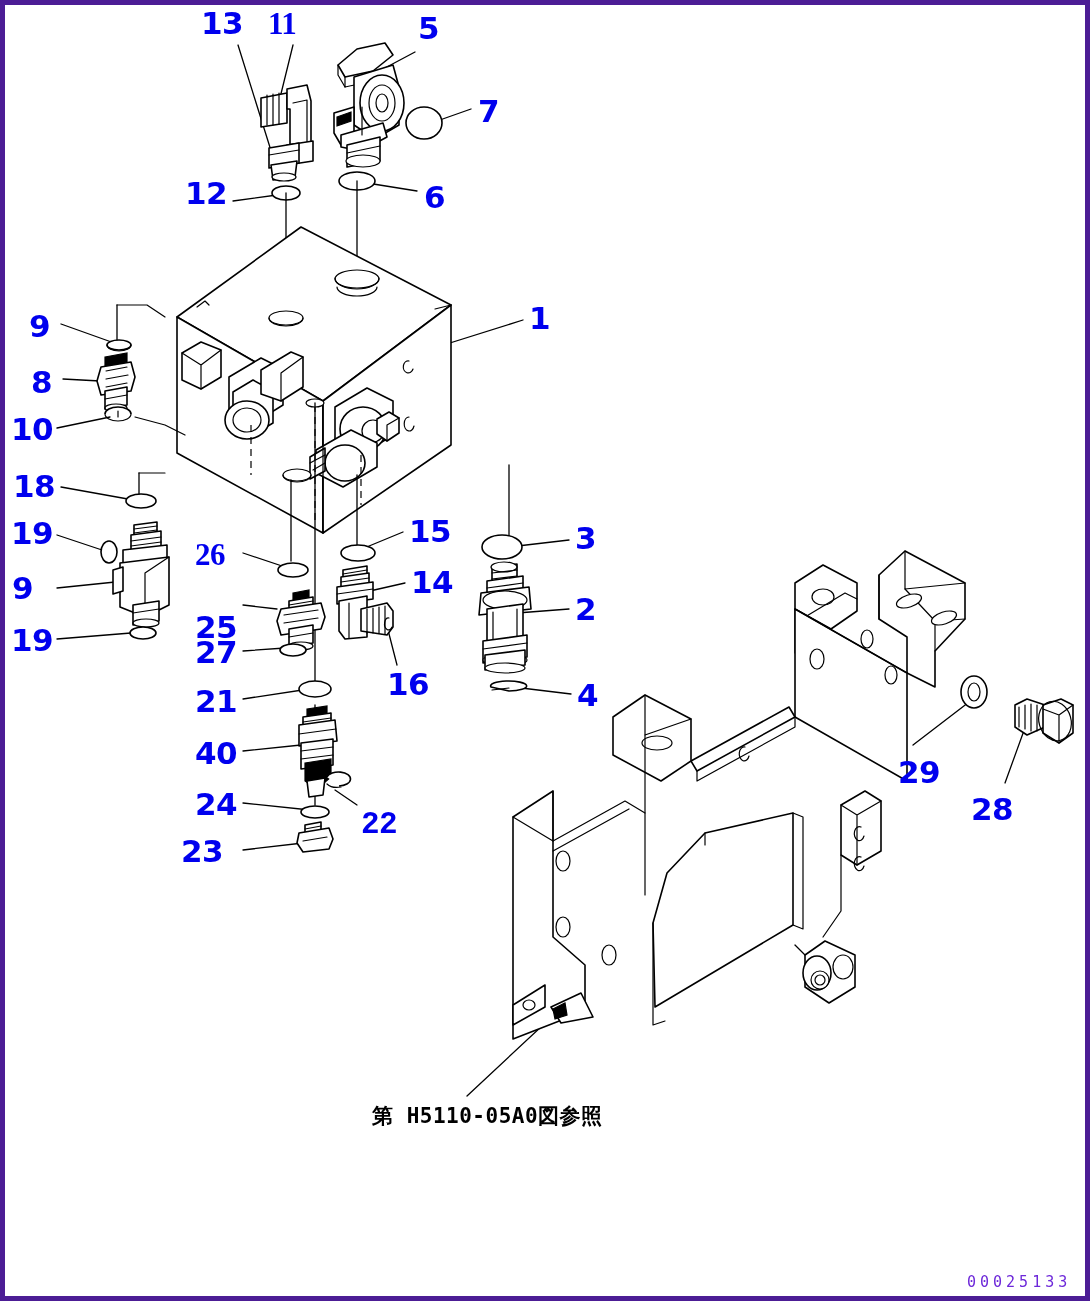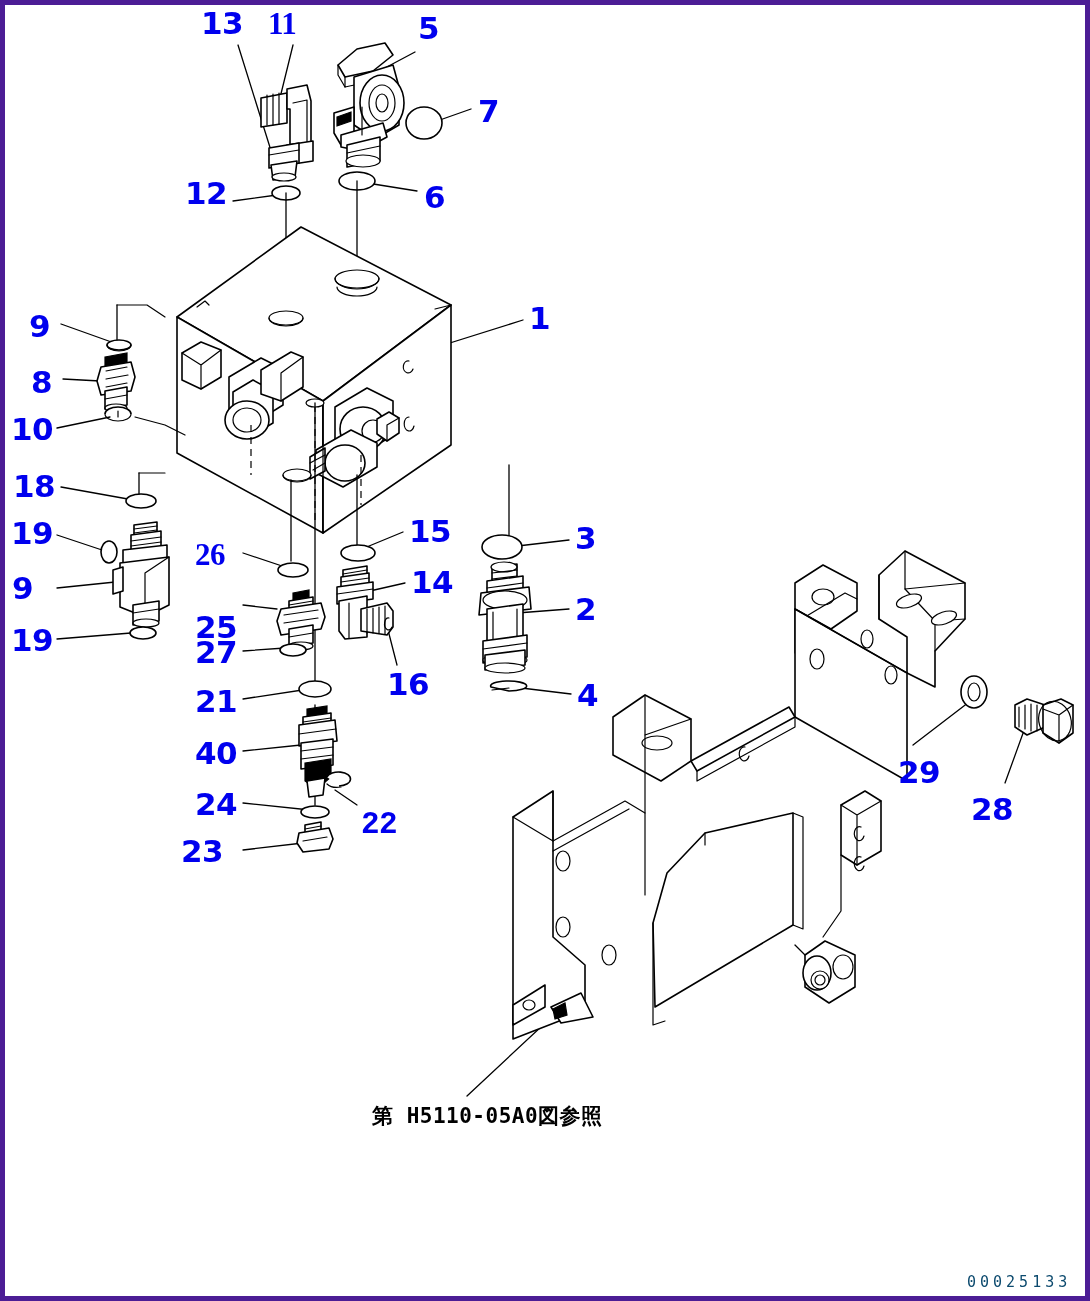--- a/index.html
+++ b/index.html
@@ -29,21 +29,21 @@
     color:#000;
     font-family:"DejaVu Sans Mono","Liberation Mono",monospace;
     font-size:21px;
     line-height:26px;
     white-space:pre;
     font-weight:bold;
     letter-spacing:0.5px;
   }
   .drawno{
     position:absolute;
-    color:#0c4a6e;
+    color:#6d28d9;
     font-family:"DejaVu Sans Mono","Liberation Mono",monospace;
     font-size:15px;
     letter-spacing:4px;
     white-space:pre;
   }
 </style>
 </head>
 <body>
 
 <div id="page">

